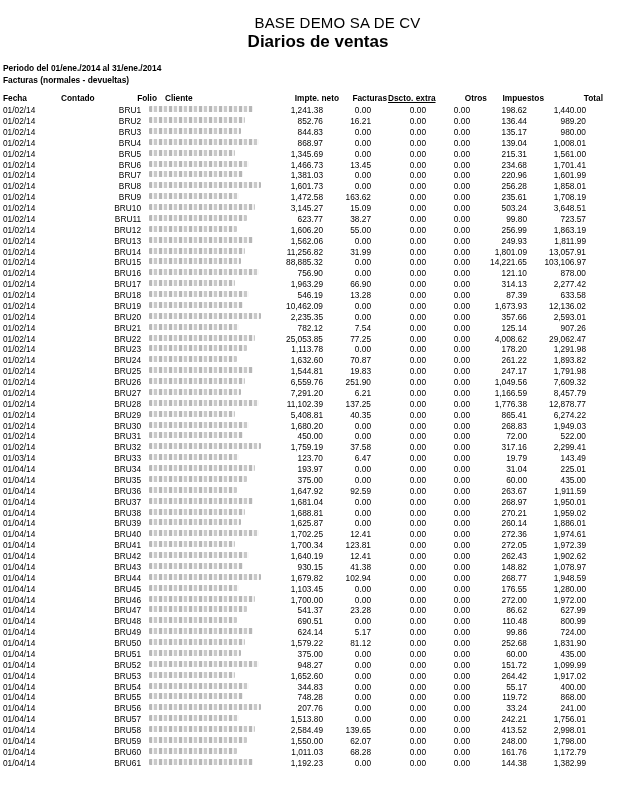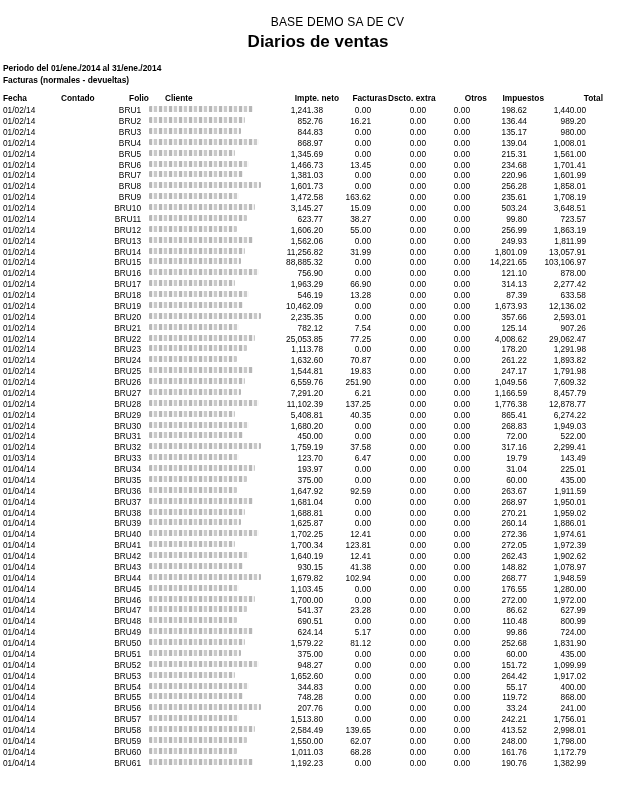--- a/index.html
+++ b/index.html
@@ -15,21 +15,21 @@
     overflow: hidden;
     position: relative;
   }
 
   
   .title-block {
     text-align: center;
     padding-top: 14px;
   }
   .company-name {
-    font-size: 12px;
+    font-size: 15px;
     font-weight: 400;
     letter-spacing: 0.2px;
     line-height: 17px;
     margin-left: 39px;
   }
   .report-title {
     font-size: 17px;
     font-weight: 700;
     line-height: 20px;
     margin-top: 1px;
@@ -69,23 +69,23 @@
   .c-cliente   { width: 116px; text-align: left; flex: 0 0 116px; padding-left: 6px; overflow: hidden; }
   .c-neto      { width: 58px; text-align: right; flex: 0 0 58px; }
   .c-desc      { width: 48px; text-align: right; flex: 0 0 48px; }
   .c-extra     { width: 55px; text-align: right; flex: 0 0 55px; }
   .c-otros     { width: 44px; text-align: right; flex: 0 0 44px; }
   .c-imp       { width: 57px; text-align: right; flex: 0 0 57px; }
   .c-total     { width: 59px; text-align: right; flex: 0 0 59px; }
 
   
   .head-row .c-contado { text-align: left; padding-left: 2px; }
-  .head-row .c-folio   { text-align: center; padding-left: 14px; }
+  .head-row .c-folio   { text-align: right; padding-left: 14px; }
   .head-row .c-desc    { text-align: right; }
-  .head-row .c-extra   { text-align: left; padding-left: 1px; }
+  .head-row .c-extra   { text-align: left; padding-left: 1px; text-decoration: underline; }
 
   
   .redacted {
     display: inline-block;
     height: 6px;
     position: relative;
     top: -1px;
     border-radius: 1px;
     background:
       repeating-linear-gradient(
@@ -852,17 +852,17 @@
       </div>
       <div class="row">
         <div class="c-fecha">01/04/14</div>
         <div class="c-contado"></div>
         <div class="c-folio">BRU61</div>
         <div class="c-cliente"><span class="redacted" style="width: 104px;"></span></div>
         <div class="c-neto">1,192.23</div>
         <div class="c-desc">0.00</div>
         <div class="c-extra">0.00</div>
         <div class="c-otros">0.00</div>
-        <div class="c-imp">190.76</div>
+        <div class="c-imp">144.38</div>
         <div class="c-total">1,382.99</div>
       </div>
     </div>
 </div>
 
 </body></html>

